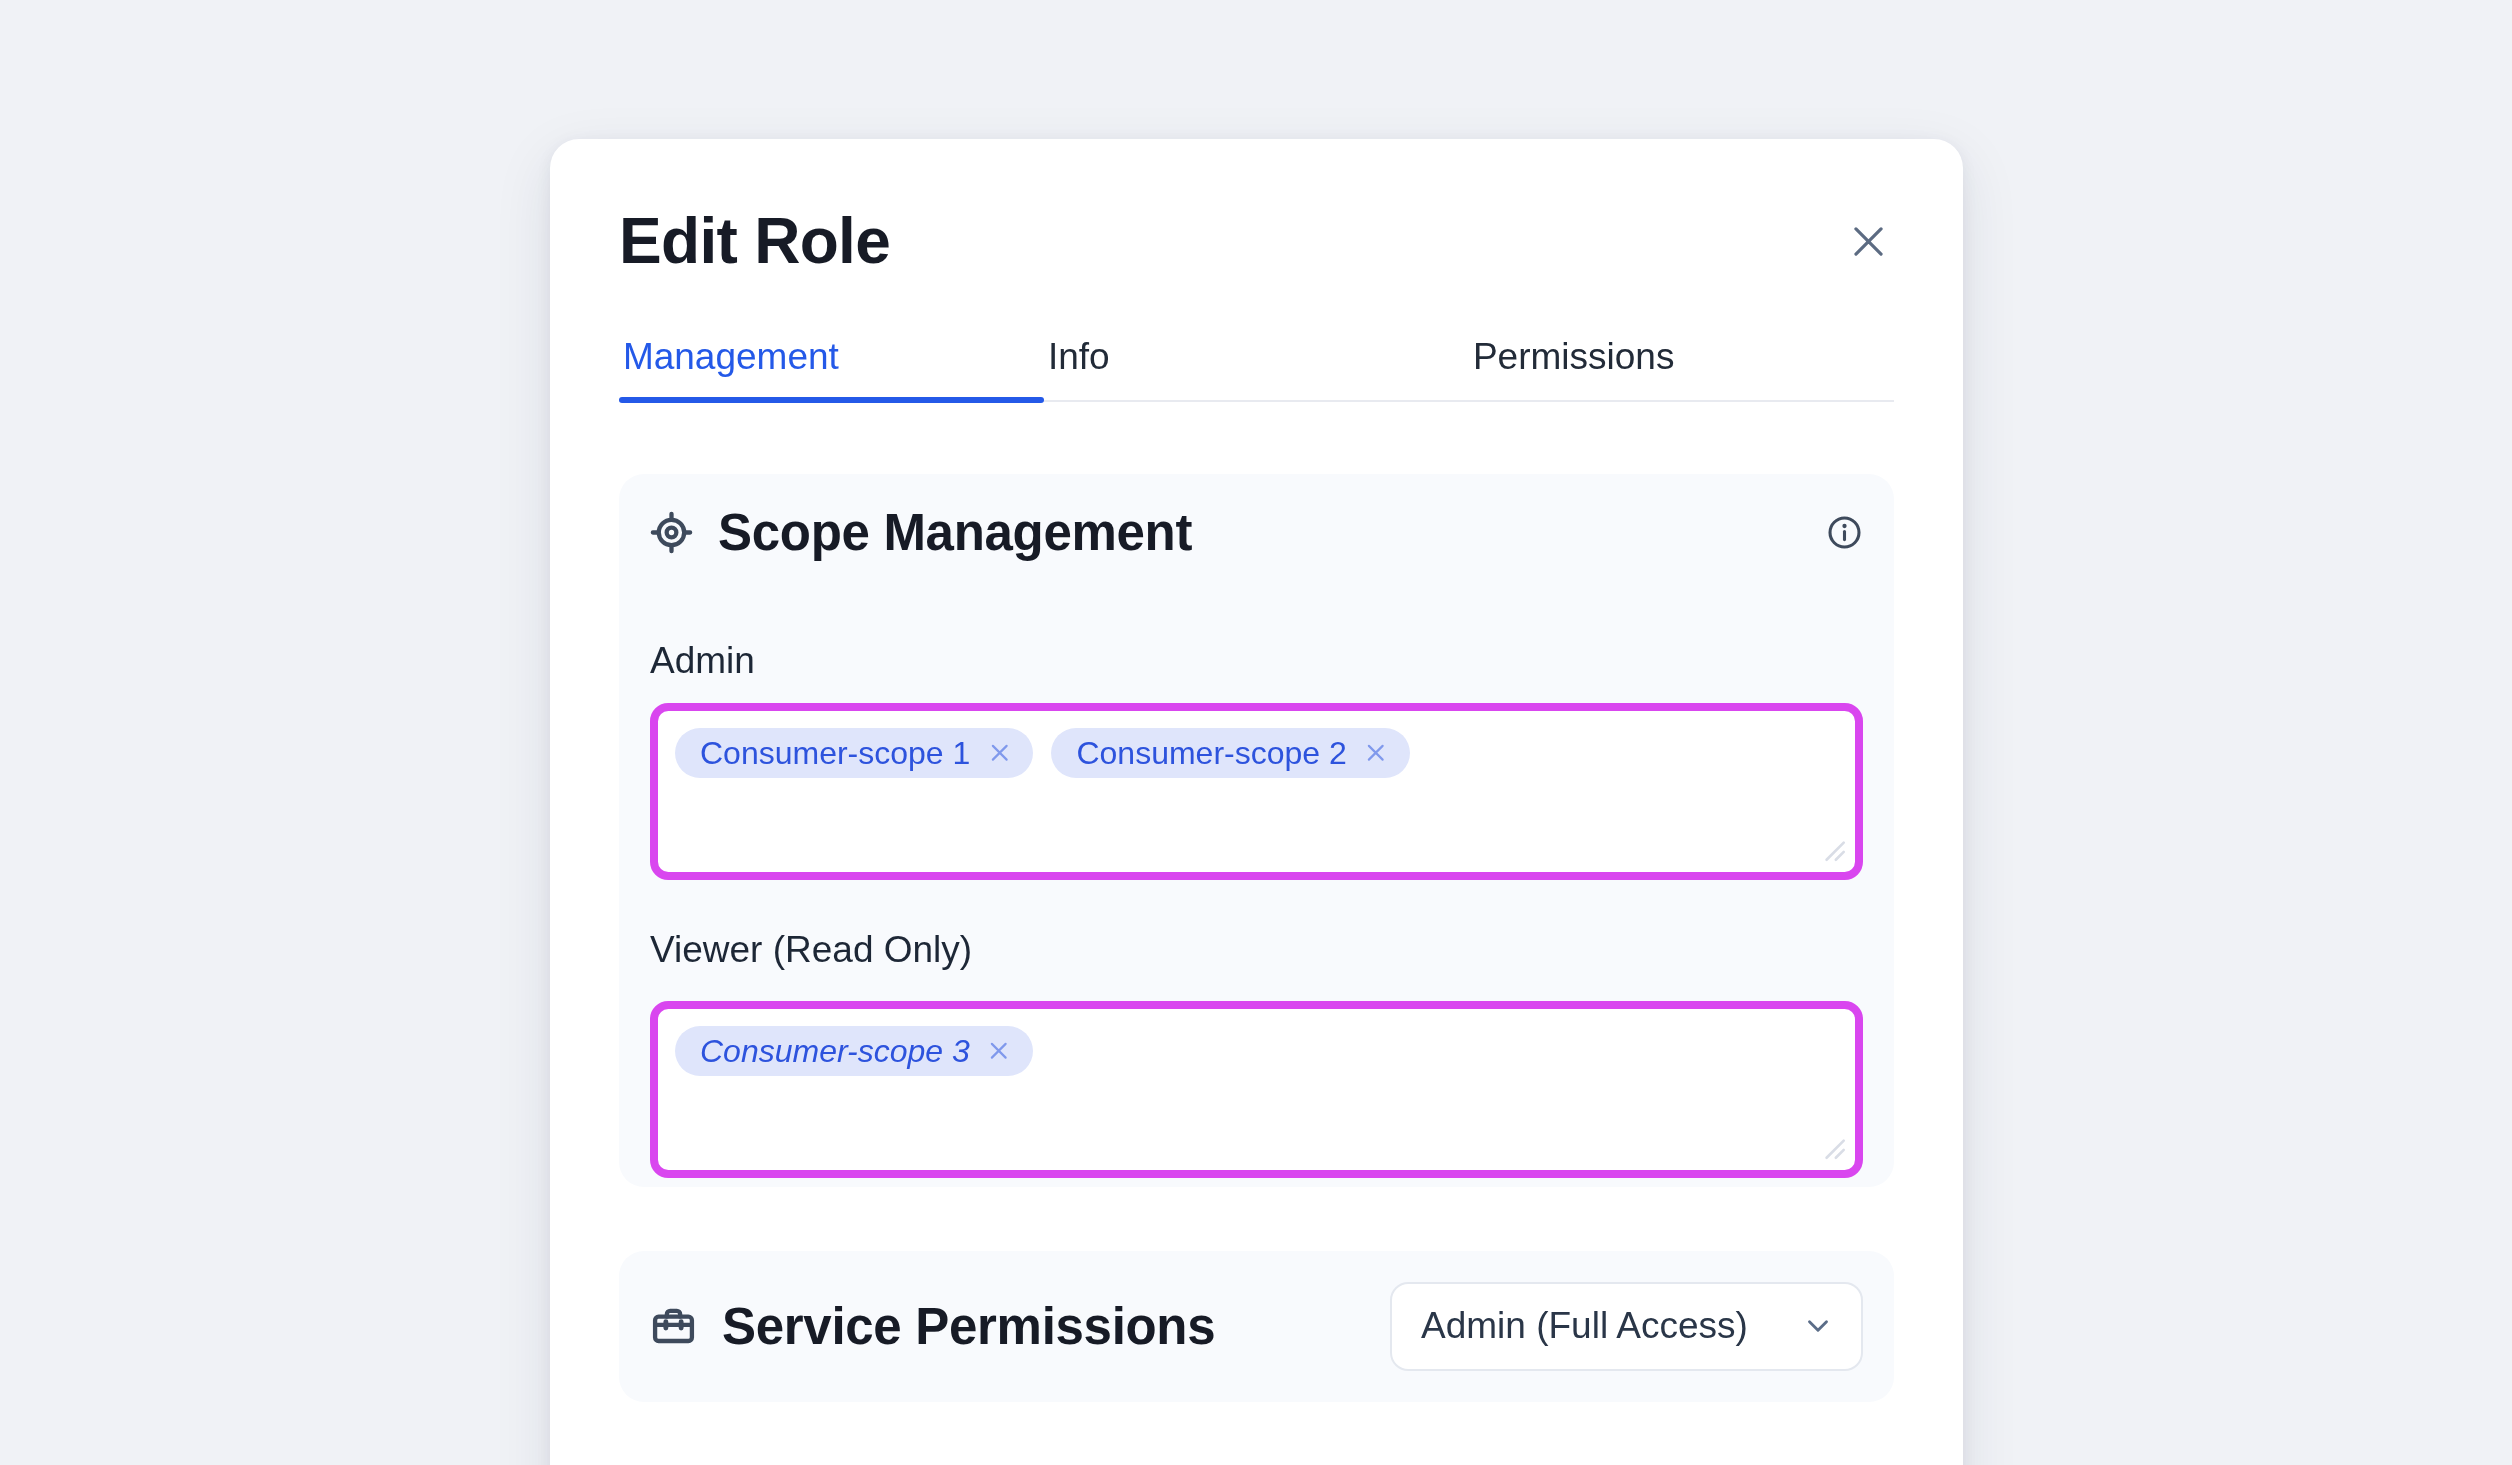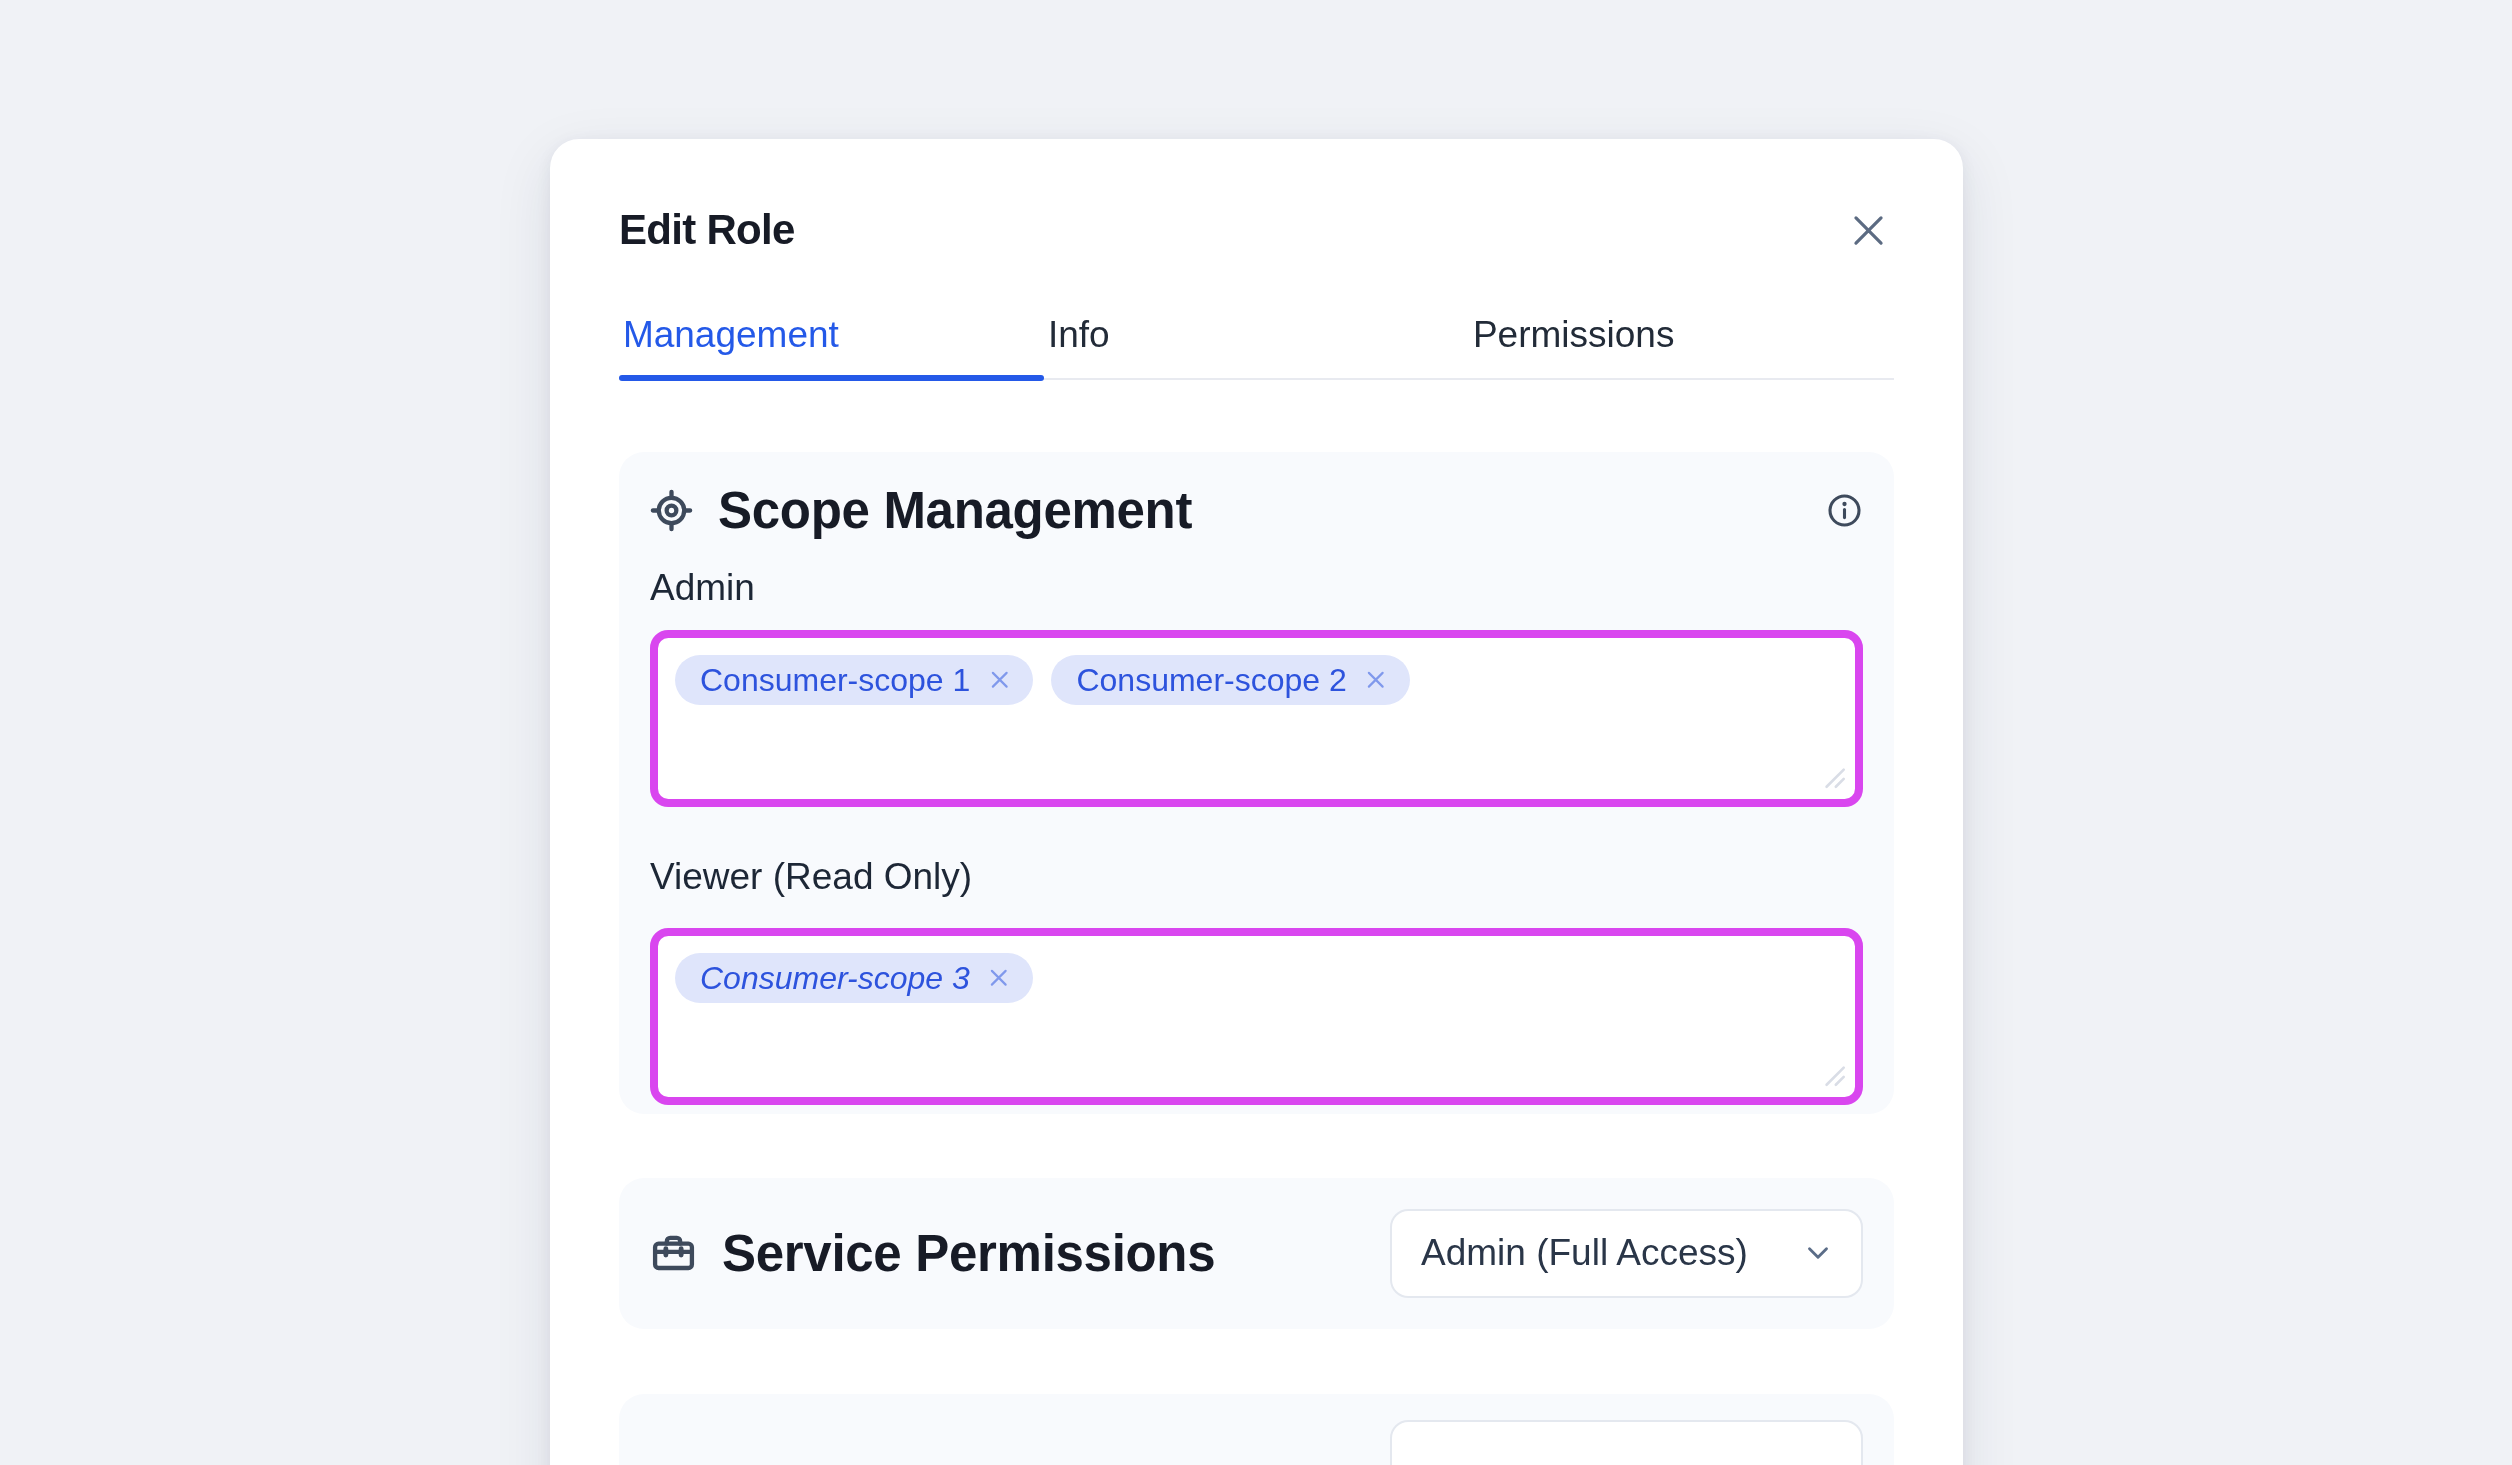--- a/index.html
+++ b/index.html
@@ -11,21 +11,21 @@
   }
   .modal {
     position:absolute; left:550px; top:139px;
     width:1413px; height:1407px;
     background:#ffffff; border-radius:29px;
     box-shadow:0 19.6px 59px rgba(30,41,72,.10), 0 3.9px 15.7px rgba(30,41,72,.06);
     padding:65px 69px 0 69px;
   }
   
   .modal-head { display:flex; align-items:center; justify-content:space-between; }
-  .modal-title { font-size:42px; font-weight:700; color:#171b26; letter-spacing:-0.7px; }
+  .modal-title { font-size:64px; font-weight:700; color:#171b26; letter-spacing:-0.7px; }
   .close-btn { background:none; border:none; cursor:pointer; width:52px; height:52px;
     display:flex; align-items:center; justify-content:center; color:#5c6b82; }
   
   .tabs {
     margin-top:58px;
     display:grid; grid-template-columns:repeat(3,1fr);
     border-bottom:2px solid #e8eaf0;
     position:relative;
   }
   .tab { font-size:37px; color:#222b38; padding:0 0 22px 3.9px; cursor:pointer; position:relative; }
@@ -37,21 +37,21 @@
   
   .card {
     background:#f8fafd; border-radius:25px;
     padding:29px 31px 9.2px 31px;
     margin-top:72px;
   }
   .card-head { display:flex; align-items:center; gap:25px; }
   .card-head .hicon { color:#3e4a5c; flex:0 0 auto; display:flex; }
   .card-title { font-size:51px; font-weight:700; color:#171b26; letter-spacing:-0.3px; }
   .info-btn { margin-left:auto; background:none; border:none; cursor:pointer; color:#3e4a5c; display:flex; }
-  .field-label { font-size:37px; color:#1d2736; margin-top:26px; line-height:44px; }
+  .field-label { font-size:37px; color:#1d2736; margin-top:77px; line-height:44px; }
   .field-label.second { margin-top:48px; }
   .tagbox {
     position:relative; margin-top:19.6px;
     background:#ffffff; border:8px solid #d946ef; border-radius:18.3px;
     height:177px; padding:17px 17px; display:flex; align-items:flex-start; gap:18.3px;
   }
   .tagbox.last { margin-top:29px;font-style:italic; }
   .chip {
     display:inline-flex; align-items:center; gap:15.7px;
     background:#dfe5fb; color:#2d53dd;

